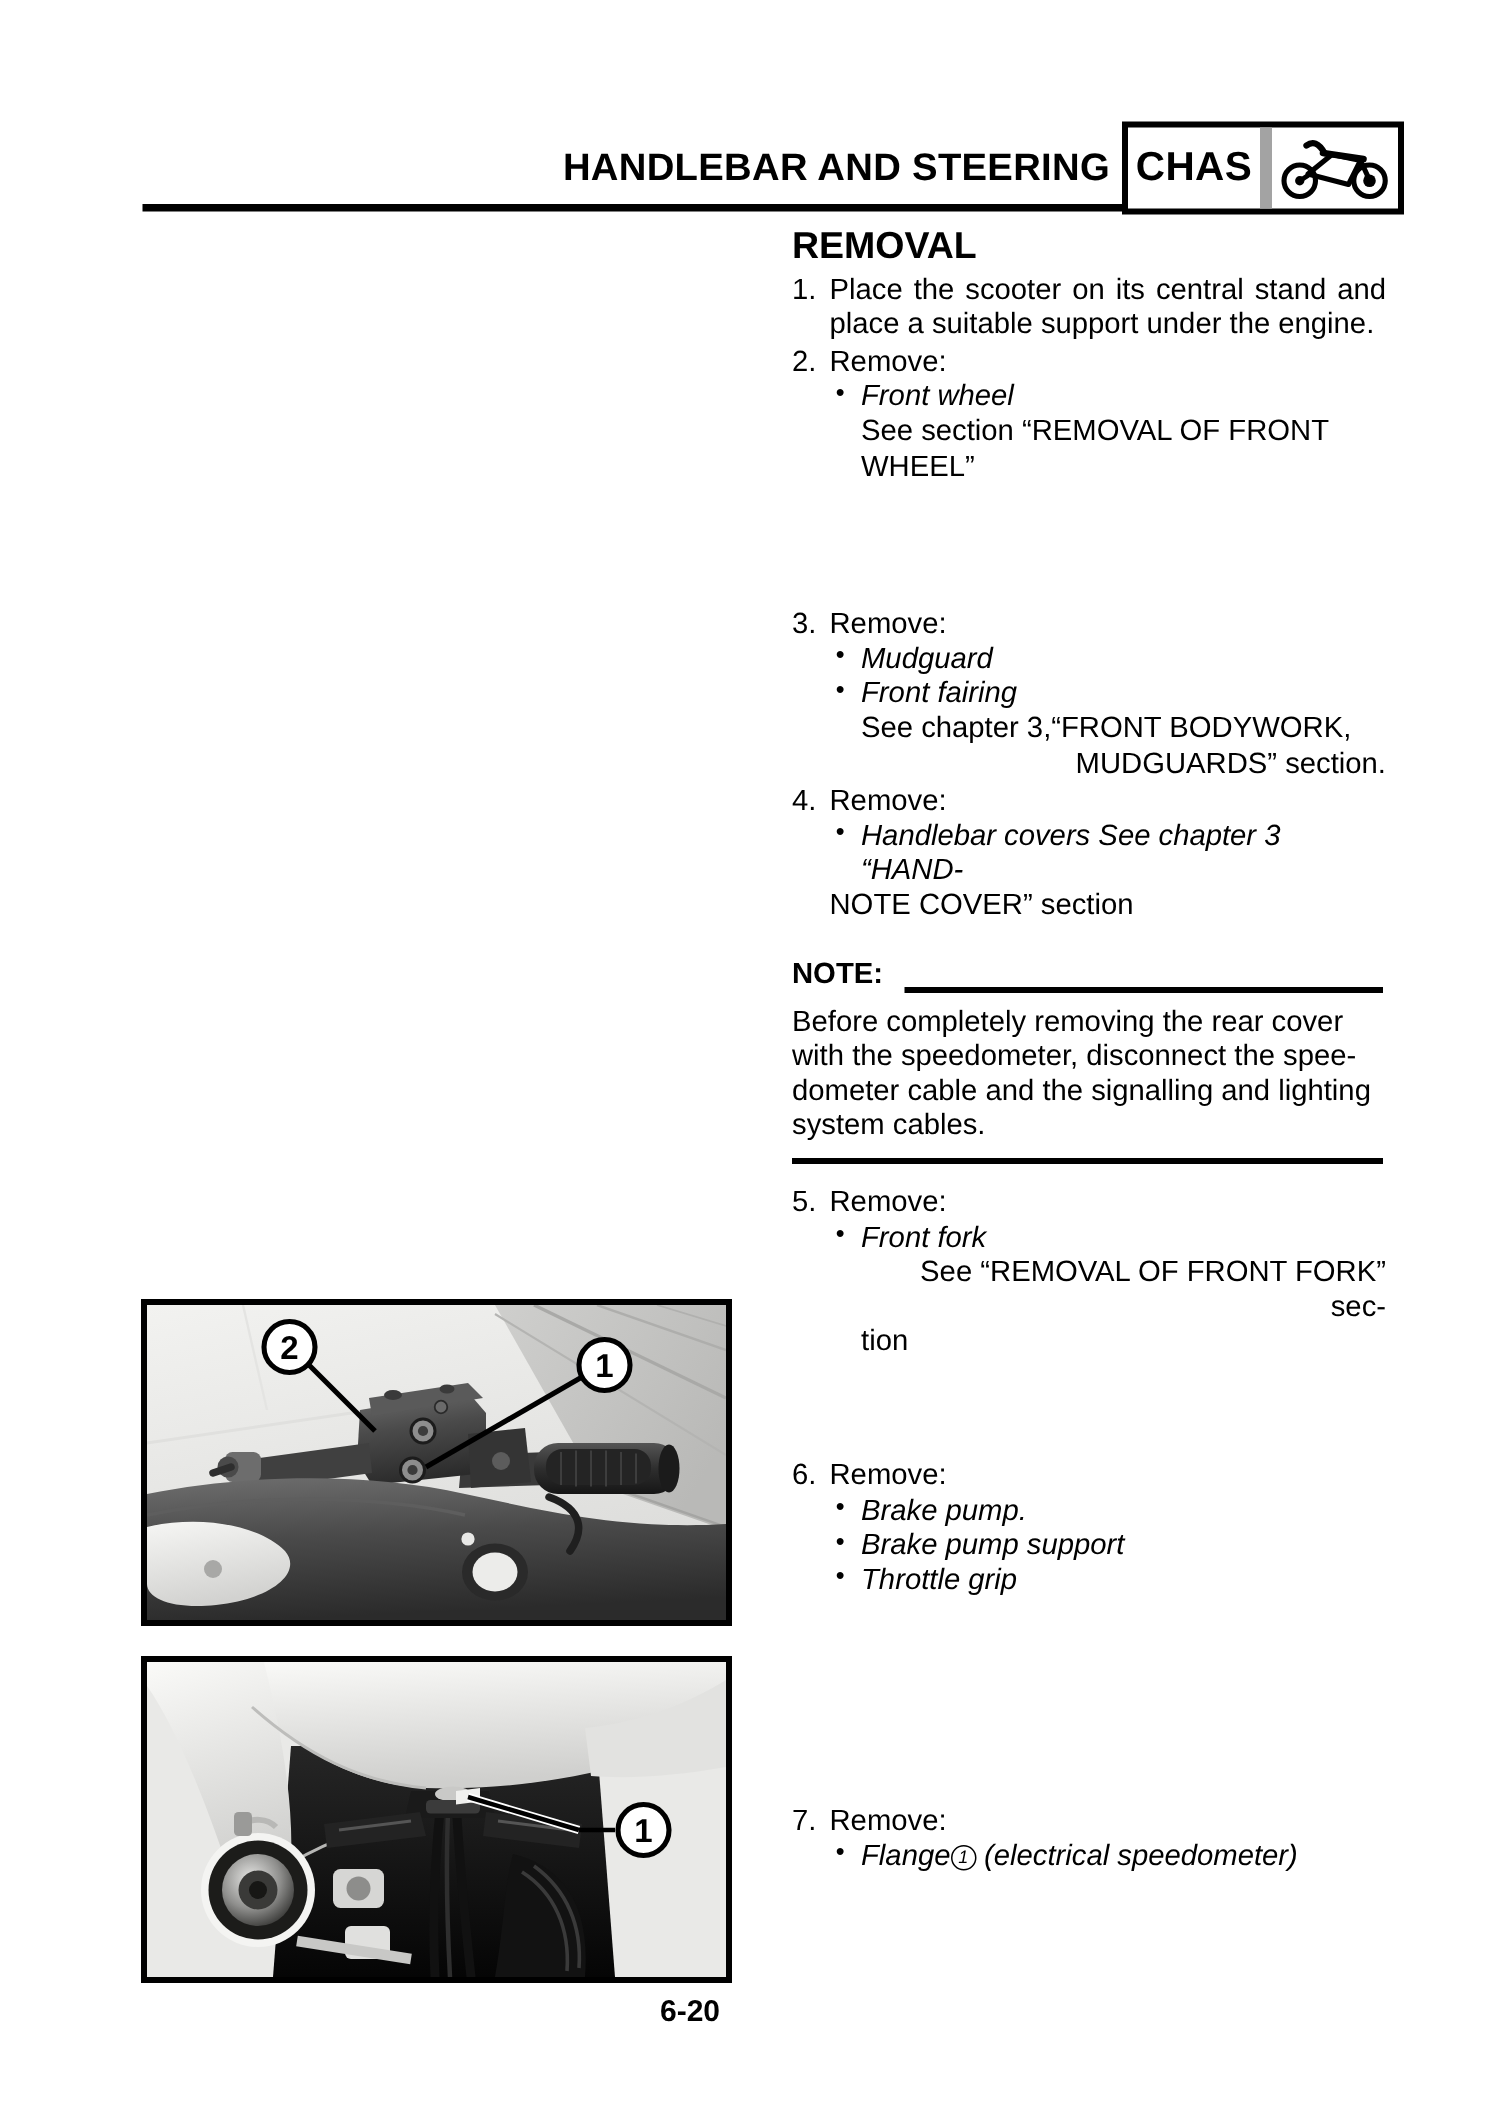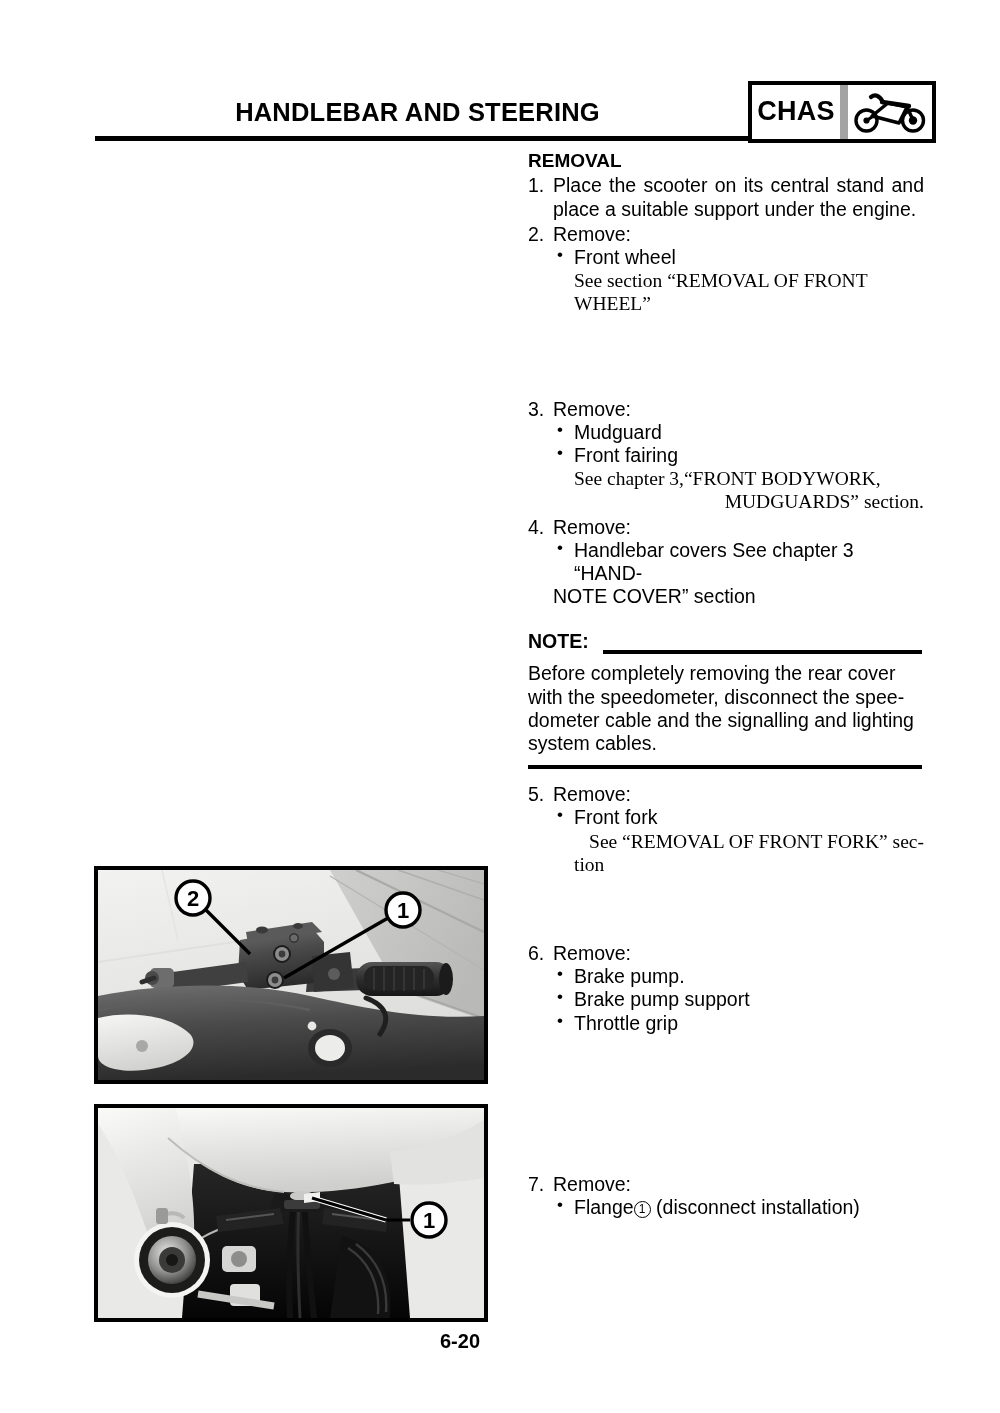--- a/index.html
+++ b/index.html
@@ -19,21 +19,21 @@
   
   #page-header {
     position: absolute;
     left: 0; top: 0;
     width: 1000px; height: 150px;
   }
   #header-title {
     position: absolute;
     left: 95px; top: 100px;
     width: 645px;
-    text-align: center;
+    text-align: right;
     font-size: 25.5px;
     font-weight: bold;
     letter-spacing: 0.2px;
     line-height: 1;
   }
   #header-rule {
     position: absolute;
     left: 95px; top: 136px;
     width: 653px; height: 5px;
     background: #000;
@@ -76,21 +76,21 @@
     width: 400px; height: 1200px;
   }
   #right-column {
     position: absolute;
     left: 528px; top: 150px;
     width: 396px;
   }
 
   
   .section-heading {
-    font-size: 19px;
+    font-size: 25px;
     font-weight: bold;
     line-height: 1.18;
     margin: 0 0 2px 0;
   }
   .step {
     position: relative;
     font-size: 19.5px;
     line-height: 1.19;
     margin: 0;
   }
@@ -114,35 +114,35 @@
   .bullet-list {
     margin: 0;
     padding: 0;
     list-style: none;
   }
   .bullet-item {
     position: relative;
     padding-left: 21px;
     font-size: 19.5px;
     line-height: 1.19;
+    font-style: italic;
   }
   .bullet-item::before {
     content: "\2022";
     position: absolute;
     left: 4px;
     top: -1px;
     font-size: 17px;
   }
   .cont-line {
     font-size: 19.5px;
     line-height: 1.19;
   }
   .nohang {
     padding-left: 21px;
-    font-family: Liberation Serif, serif;
   }
   .outdent {
     padding-left: 0;
   }
 
   
   .note-block { margin: 0; }
   .note-head {
     position: relative;
     height: 26px;
@@ -511,20 +511,20 @@
   </div>
 
   <div style="height:138px;"></div>
 
   <div class="step">
     <div class="step-row">
       <span class="step-num">7.</span>
       <span class="step-body">Remove:</span>
     </div>
     <ul class="bullet-list" style="margin-left:25px;">
-      <li class="bullet-item"><span>Flange</span><span class="inline-callout">1</span><span> (disconnect installation)</span></li>
+      <li class="bullet-item"><span>Flange</span><span class="inline-callout">1</span><span> (electrical speedometer)</span></li>
     </ul>
   </div>
 </div>
 
 <div id="page-footer">
   <span>6-20</span>
 </div>
 
 </body></html>

